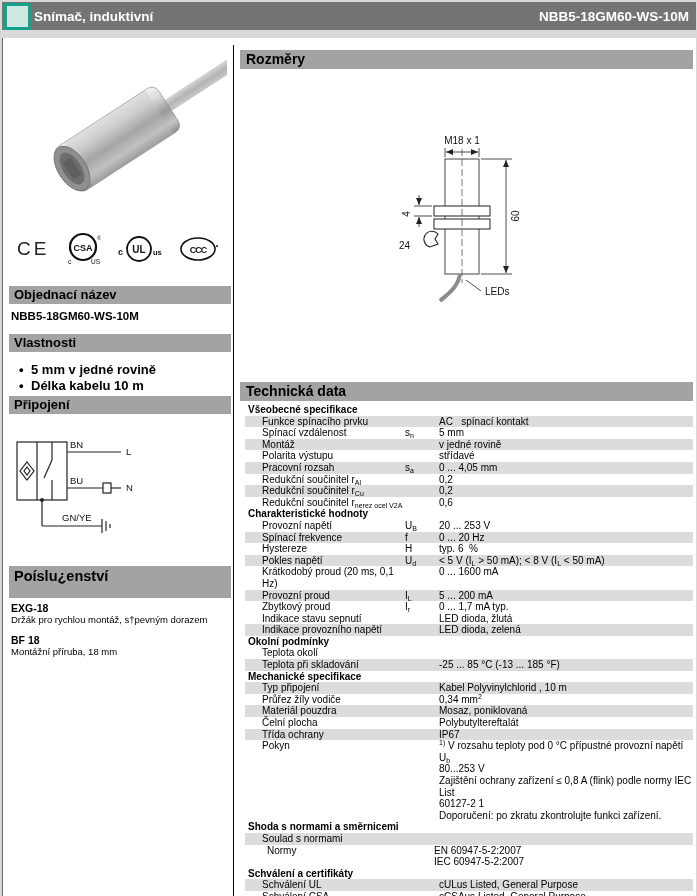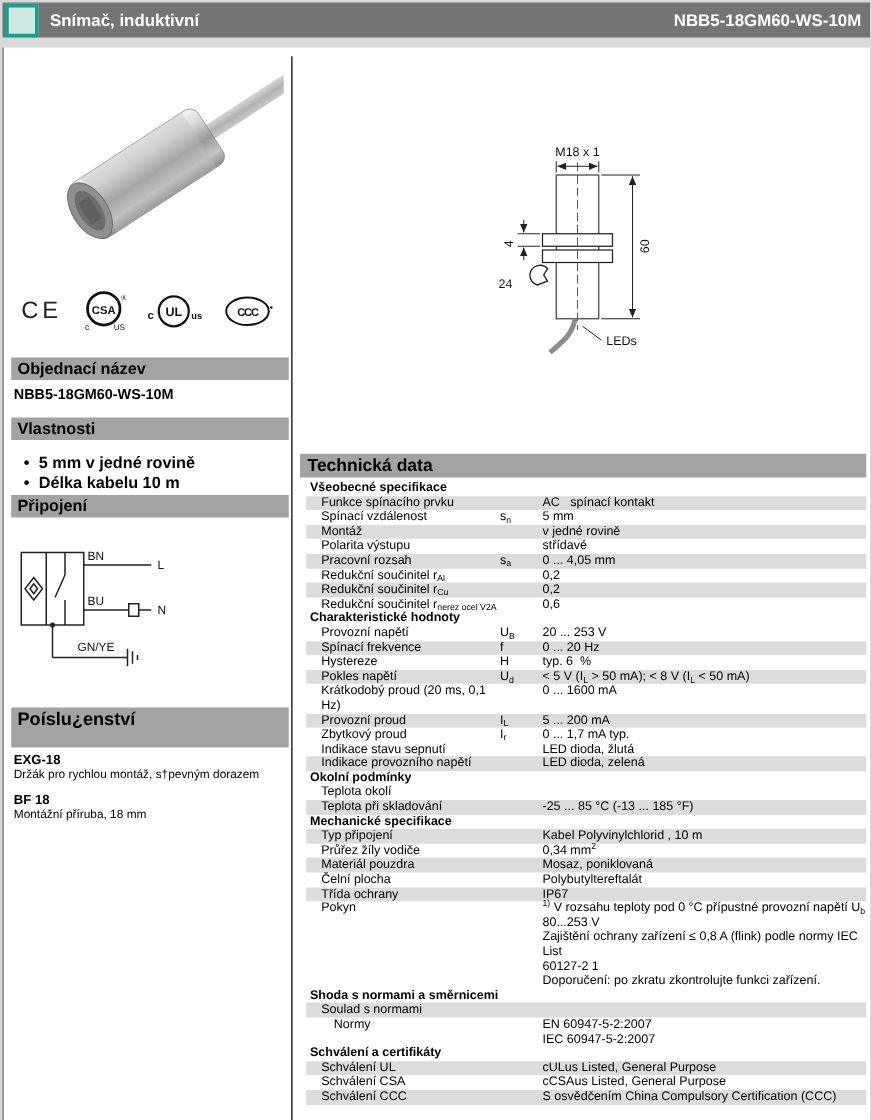--- a/index.html
+++ b/index.html
@@ -1,21 +1,21 @@
 <!DOCTYPE html>
 <html><head>
 <meta charset="utf-8">
 <style>
   html,body{margin:0;padding:0;}
   body{font-family:"Liberation Sans",sans-serif;background:#c9c9c9;}
   .page{position:relative;width:697px;height:896px;background:#d9d9d9;overflow:hidden;}
   
   .topbar{position:absolute;top:2px;left:2px;right:1px;height:28px;background:#747474;display:flex;align-items:center;}
   .accent-square{width:21px;height:21px;border:3px solid #12a28b;background:#cfe7e1;margin-left:2px;}
-  .topbar-title{color:#fff;font-weight:bold;font-size:13.5px;margin-left:9px;flex:1;}
+  .topbar-title{color:#fff;font-weight:bold;font-size:13.5px;margin-left:3px;flex:1;}
   .topbar-code{color:#fff;font-weight:bold;font-size:13.5px;margin-right:7px;}
   
   .content{position:absolute;top:38px;left:2px;right:1px;bottom:0;background:#ffffff;border-left:1px solid #666;}
   .divider{position:absolute;left:230px;top:7px;bottom:0;width:1px;background:#000;}
   .leftcol{position:absolute;left:4px;top:0;width:224px;height:100%;}
   .rightcol{position:absolute;left:237px;top:12px;width:453px;}
   
   .lbar{position:absolute;left:2px;width:222px;height:18px;background:#a3a3a3;color:#000;
         font-weight:bold;font-size:13px;line-height:18px;padding-left:5px;box-sizing:border-box;}
   .rbar{height:19px;background:#a3a3a3;color:#000;font-weight:bold;font-size:14px;
@@ -30,21 +30,21 @@
   .features li::before{content:"•";position:absolute;left:2px;}
   .acc-list{position:absolute;top:556px;left:4px;font-size:9.5px;line-height:12px;}
   .acc-code{font-weight:bold;font-size:10.5px;margin-top:8px;}
   
   .wiring{position:absolute;top:388px;left:0;}
   .drawingbox{position:relative;height:313px;}
   .dimsvg{position:absolute;top:66px;left:0;}
   
   .tech-table{margin-left:5px;margin-top:3px;width:448px;font-size:10px;}
   .tsec{font-weight:bold;line-height:11.6px;padding-left:3px;white-space:pre-wrap;}
-  .trow{display:grid;grid-template-columns:143px 34px 1fr;padding-left:12px;line-height:11.6px;}
+  .trow{display:grid;grid-template-columns:143px 34px 1fr;padding-left:17px;line-height:11.6px;}
   .trow.shade{background:#dcdcdc;}
   .trow.ind2{padding-left:22px;}
   .trow.ind2{grid-template-columns:133px 34px 1fr;}
   .tl,.ts,.tv{white-space:pre-wrap;}
   sub{font-size:7px;vertical-align:-2px;line-height:0;}
   sup{font-size:7px;vertical-align:4px;line-height:0;}
   svg text{font-family:"Liberation Sans",sans-serif;}
 </style>
 </head>
 <body>
@@ -152,20 +152,21 @@
       <div class="lbar" style="top:528px;height:32px;line-height:21px;font-size:14.5px;">Poíslu¿enství</div>
       <div class="acc-list">
           <div class="acc-code">EXG-18</div>
           <div class="acc-desc">Držák pro rychlou montáž, s†pevným dorazem</div>
           <div class="acc-code">BF 18</div>
           <div class="acc-desc">Montážní příruba, 18 mm</div>
         </div>
     </div>
 
     <div class="rightcol">
+      <div class="rbar">Rozměry</div>
 
       <div class="drawingbox">
         <svg class="dimsvg" width="452" height="240">
           <defs>
             <marker id="ar" markerWidth="8" markerHeight="6" refX="7" refY="3" orient="auto-start-reverse" markerUnits="userSpaceOnUse">
               <path d="M0,0 L7,3 L0,6 Z" fill="#222"></path>
             </marker>
           </defs>
           <g fill="none" stroke="#222" stroke-width="1">
 

